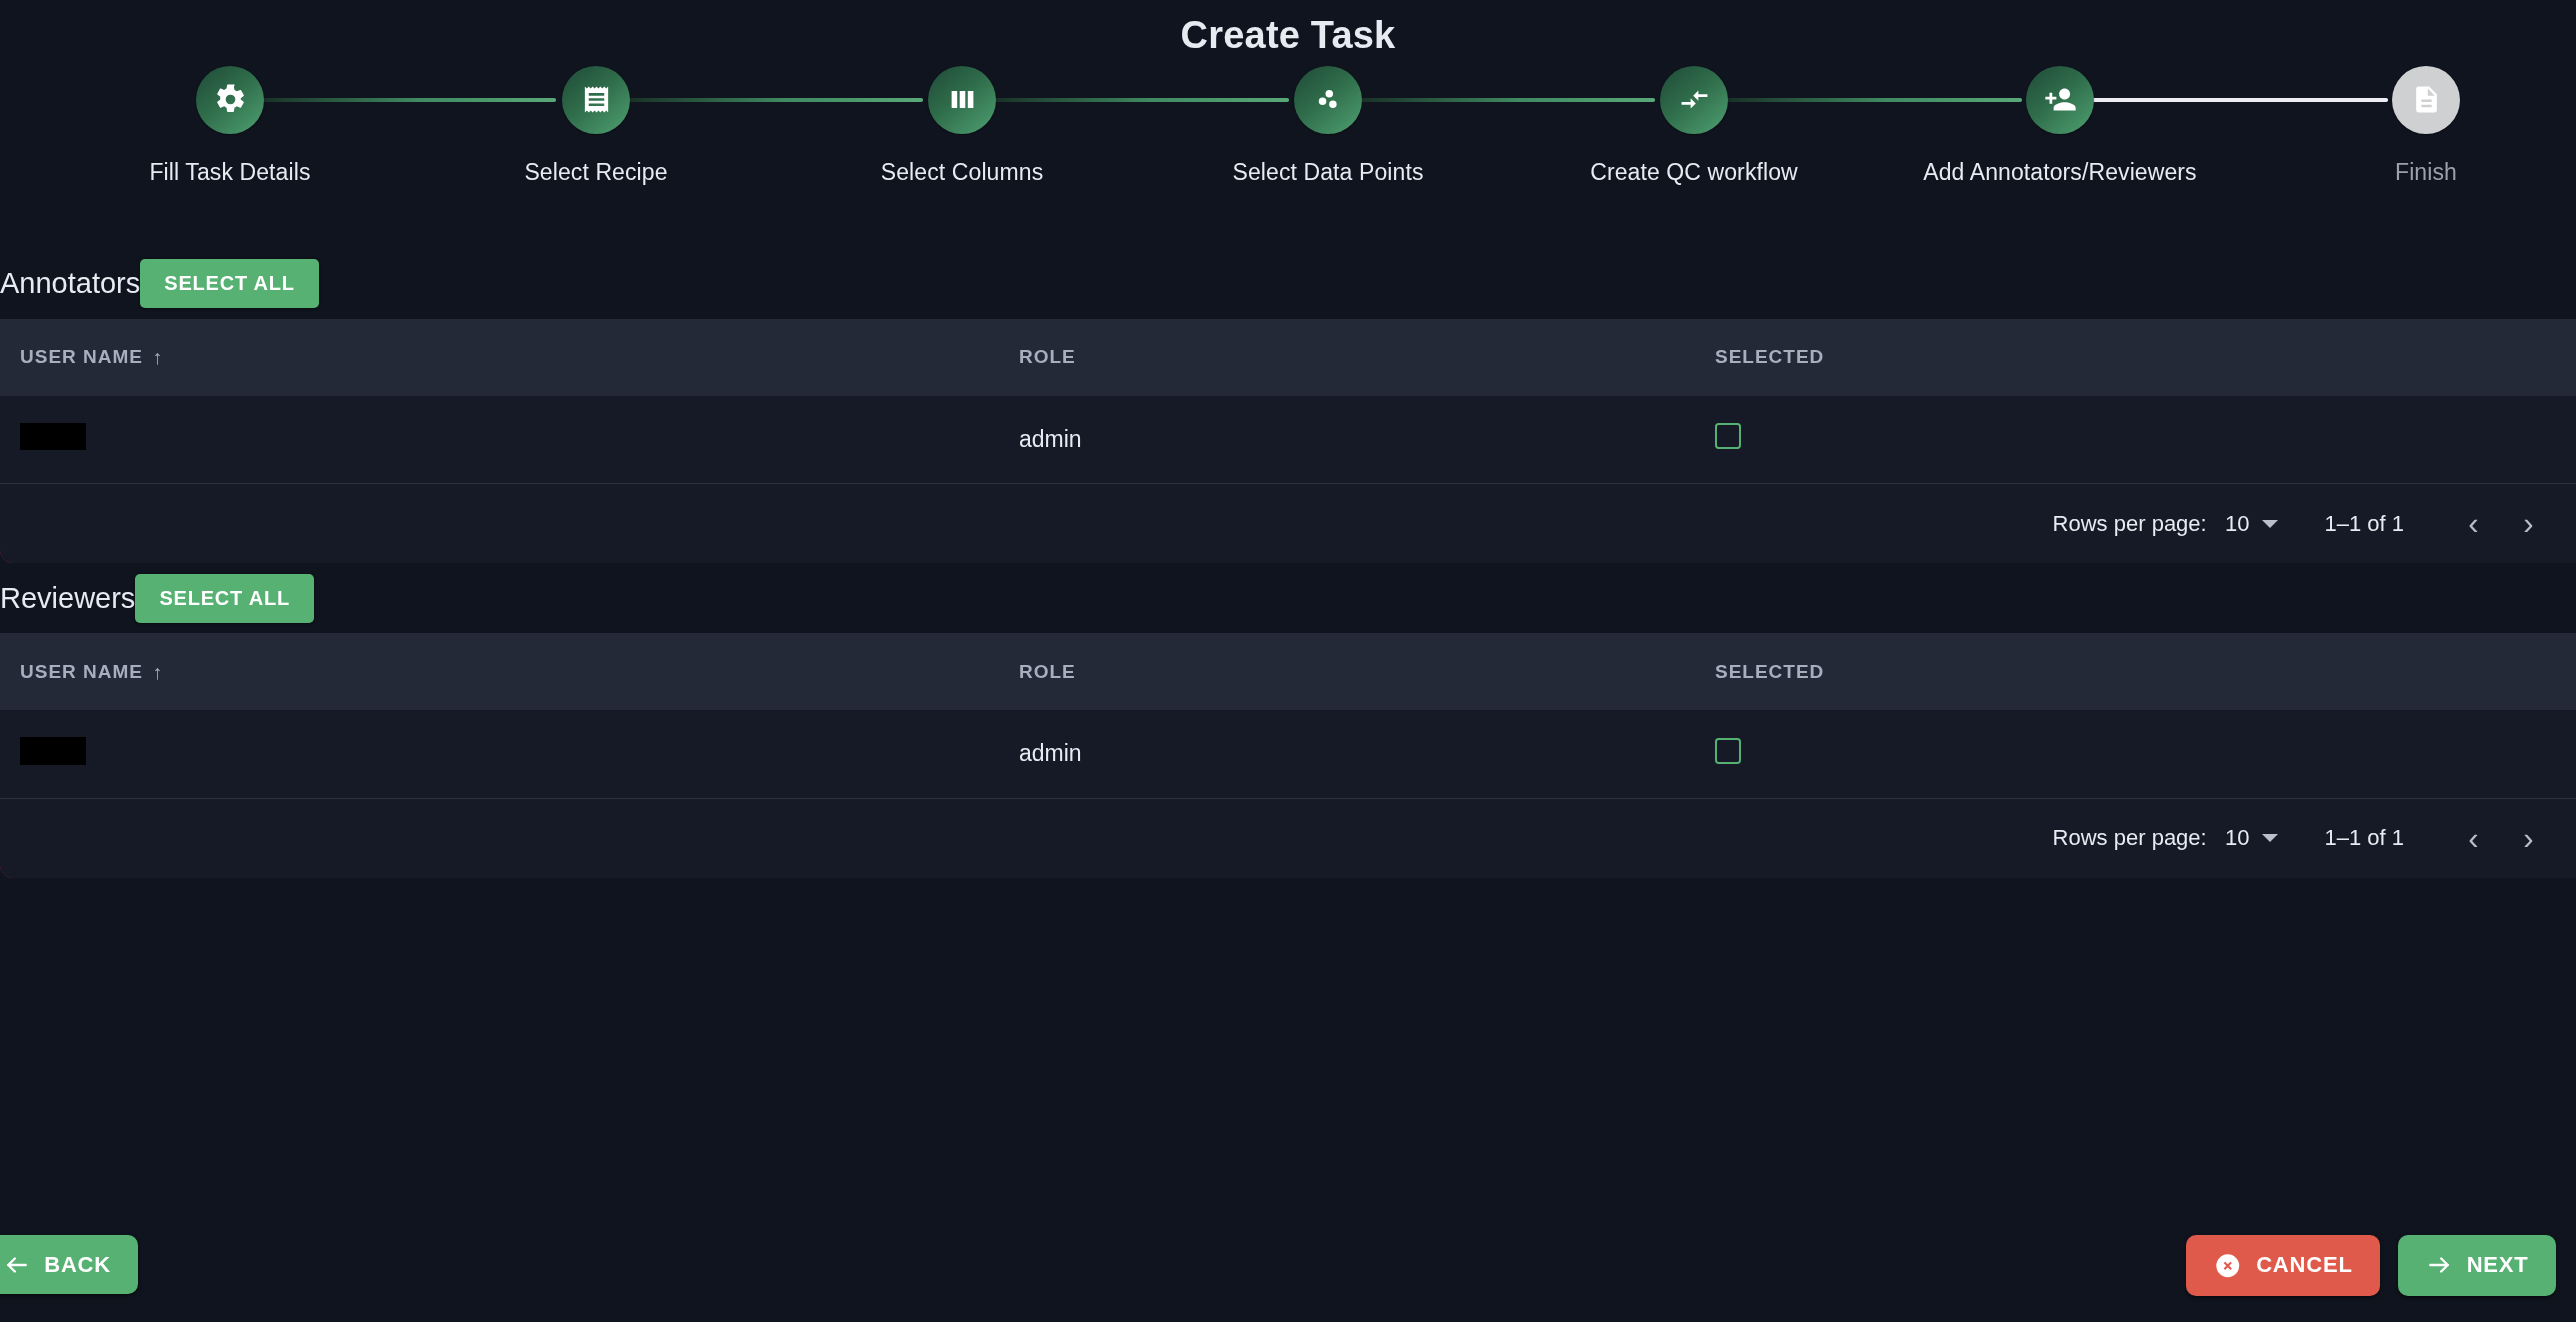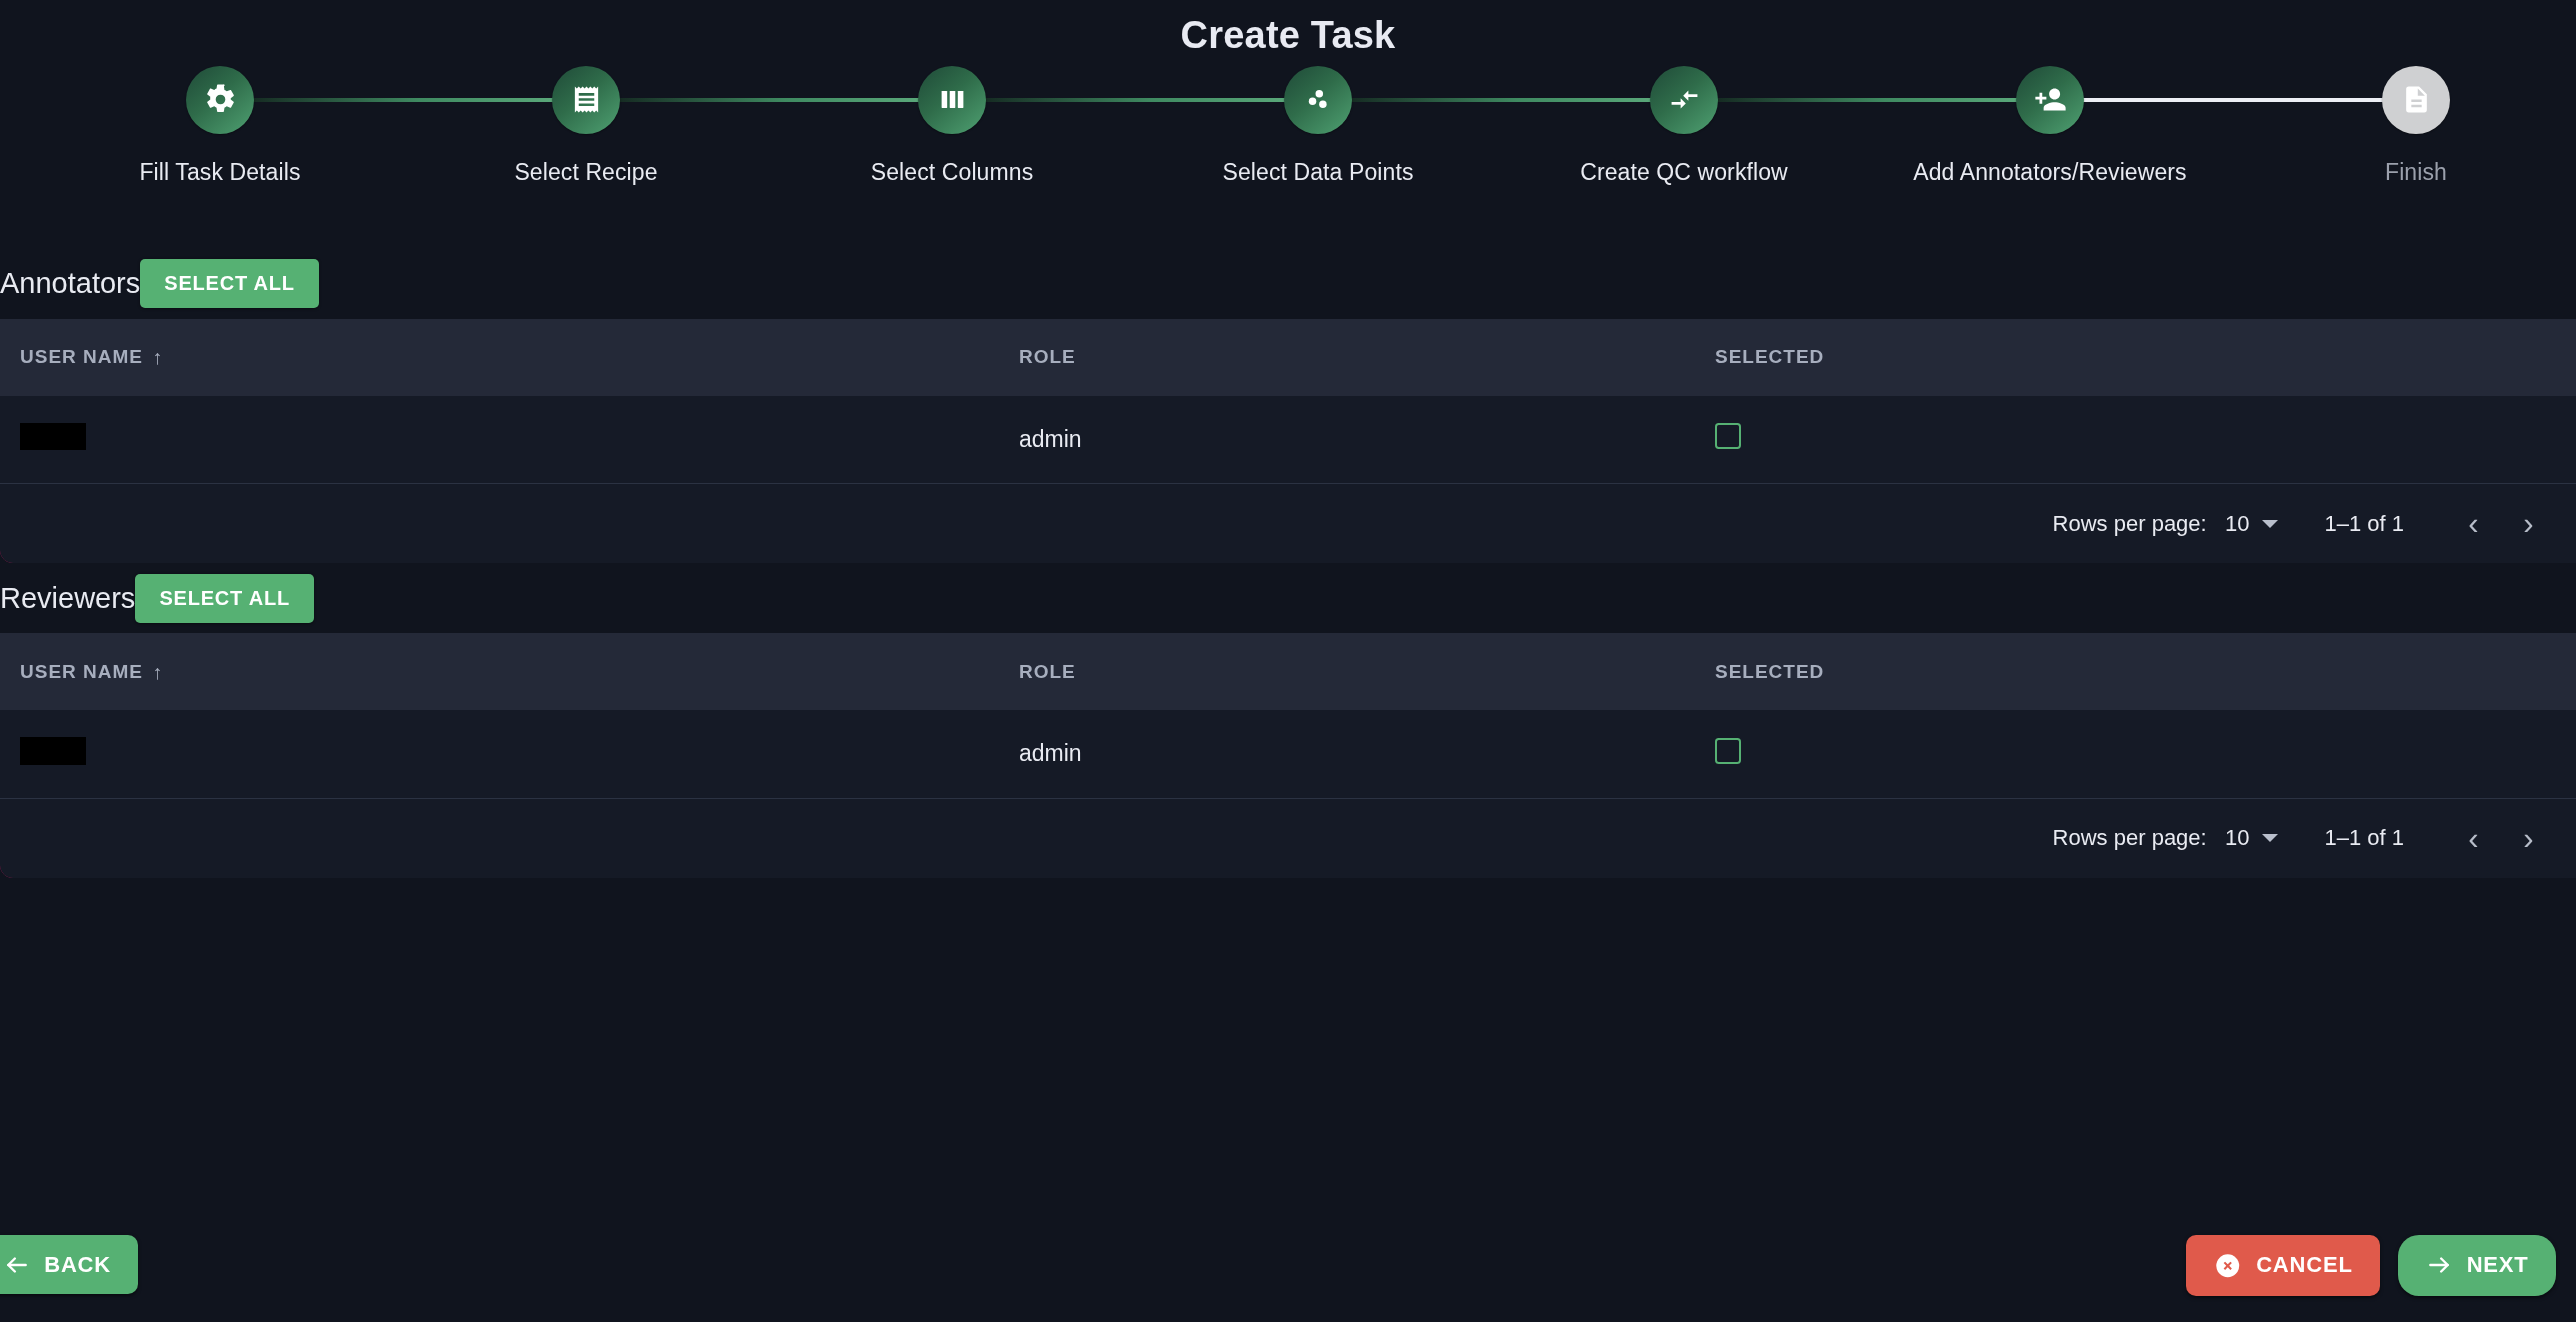--- a/index.html
+++ b/index.html
@@ -28,21 +28,21 @@
     letter-spacing: 0.2px;
     padding-top: 11px;
     height: 60px;
     line-height: 49px;
   }
 
   
   .stepper {
     position: relative;
     height: 183px;
-    padding: 0 0 0 0;
+    padding: 0 0 0 10px;
     margin-top: 5.5px;
   }
   .stepper-inner {
     display: flex;
     align-items: flex-start;
     justify-content: space-between;
     padding: 0 37px;
   }
   .step {
     display: flex;
@@ -231,21 +231,21 @@
     border-radius: 10px;
     font-size: 22px;
     font-weight: bold;
     letter-spacing: 0.8px;
     color: #fff;
     padding: 16.5px 27.5px;
     cursor: pointer;
     font-family: "Liberation Sans", sans-serif;
     box-shadow: 0 1.8px 3.7px rgba(0,0,0,.5);
   }
-  .btn-green { background: #56b173; border-radius: 21px; }
+  .btn-green { background: #56b173; }
   .btn-red   { background: #e05a4b; }
   .btn-back  { margin-left: -24px; border-radius: 10px; }
   .btn svg { display: block; }
 </style>
 </head>
 <body>
 
 <div class="page">
 
   <div class="page-title">Create Task</div>

